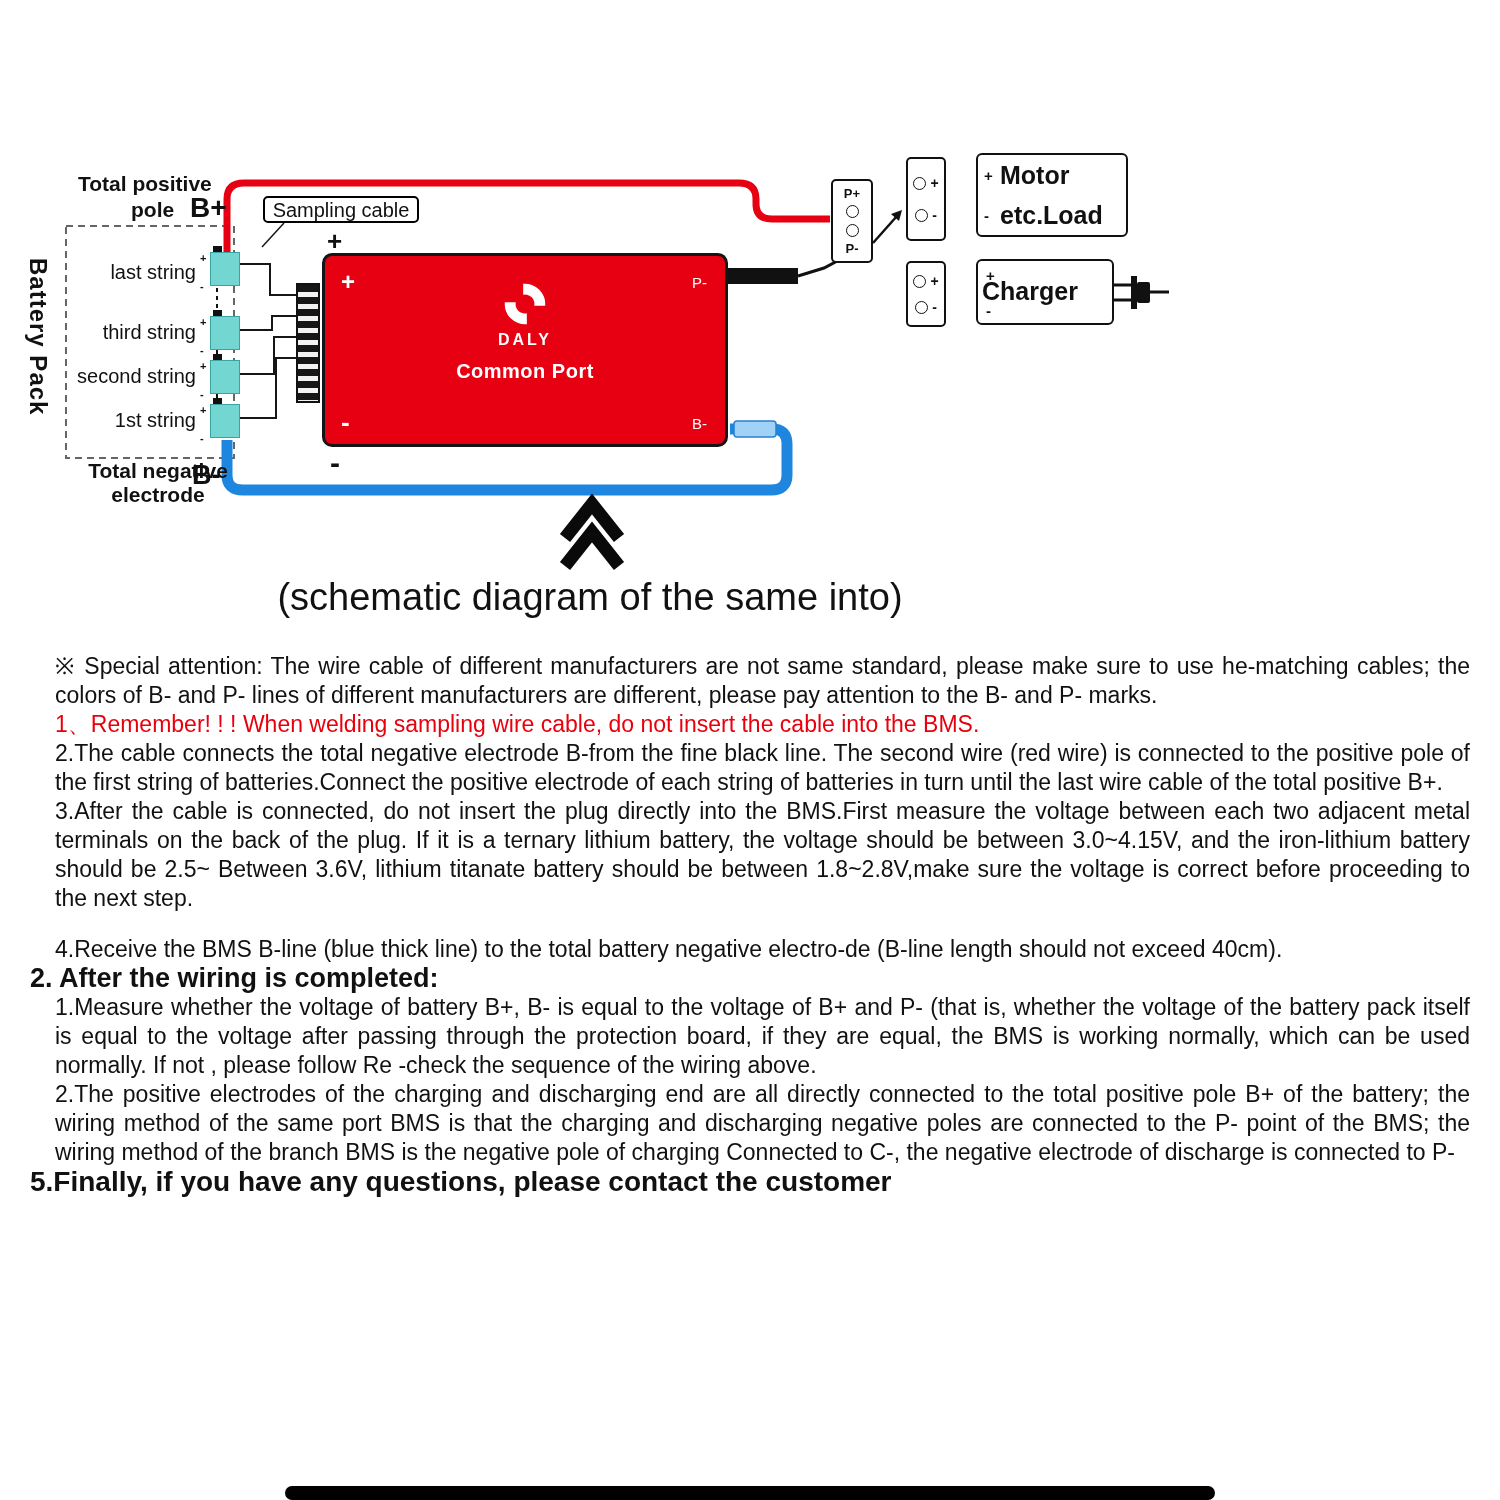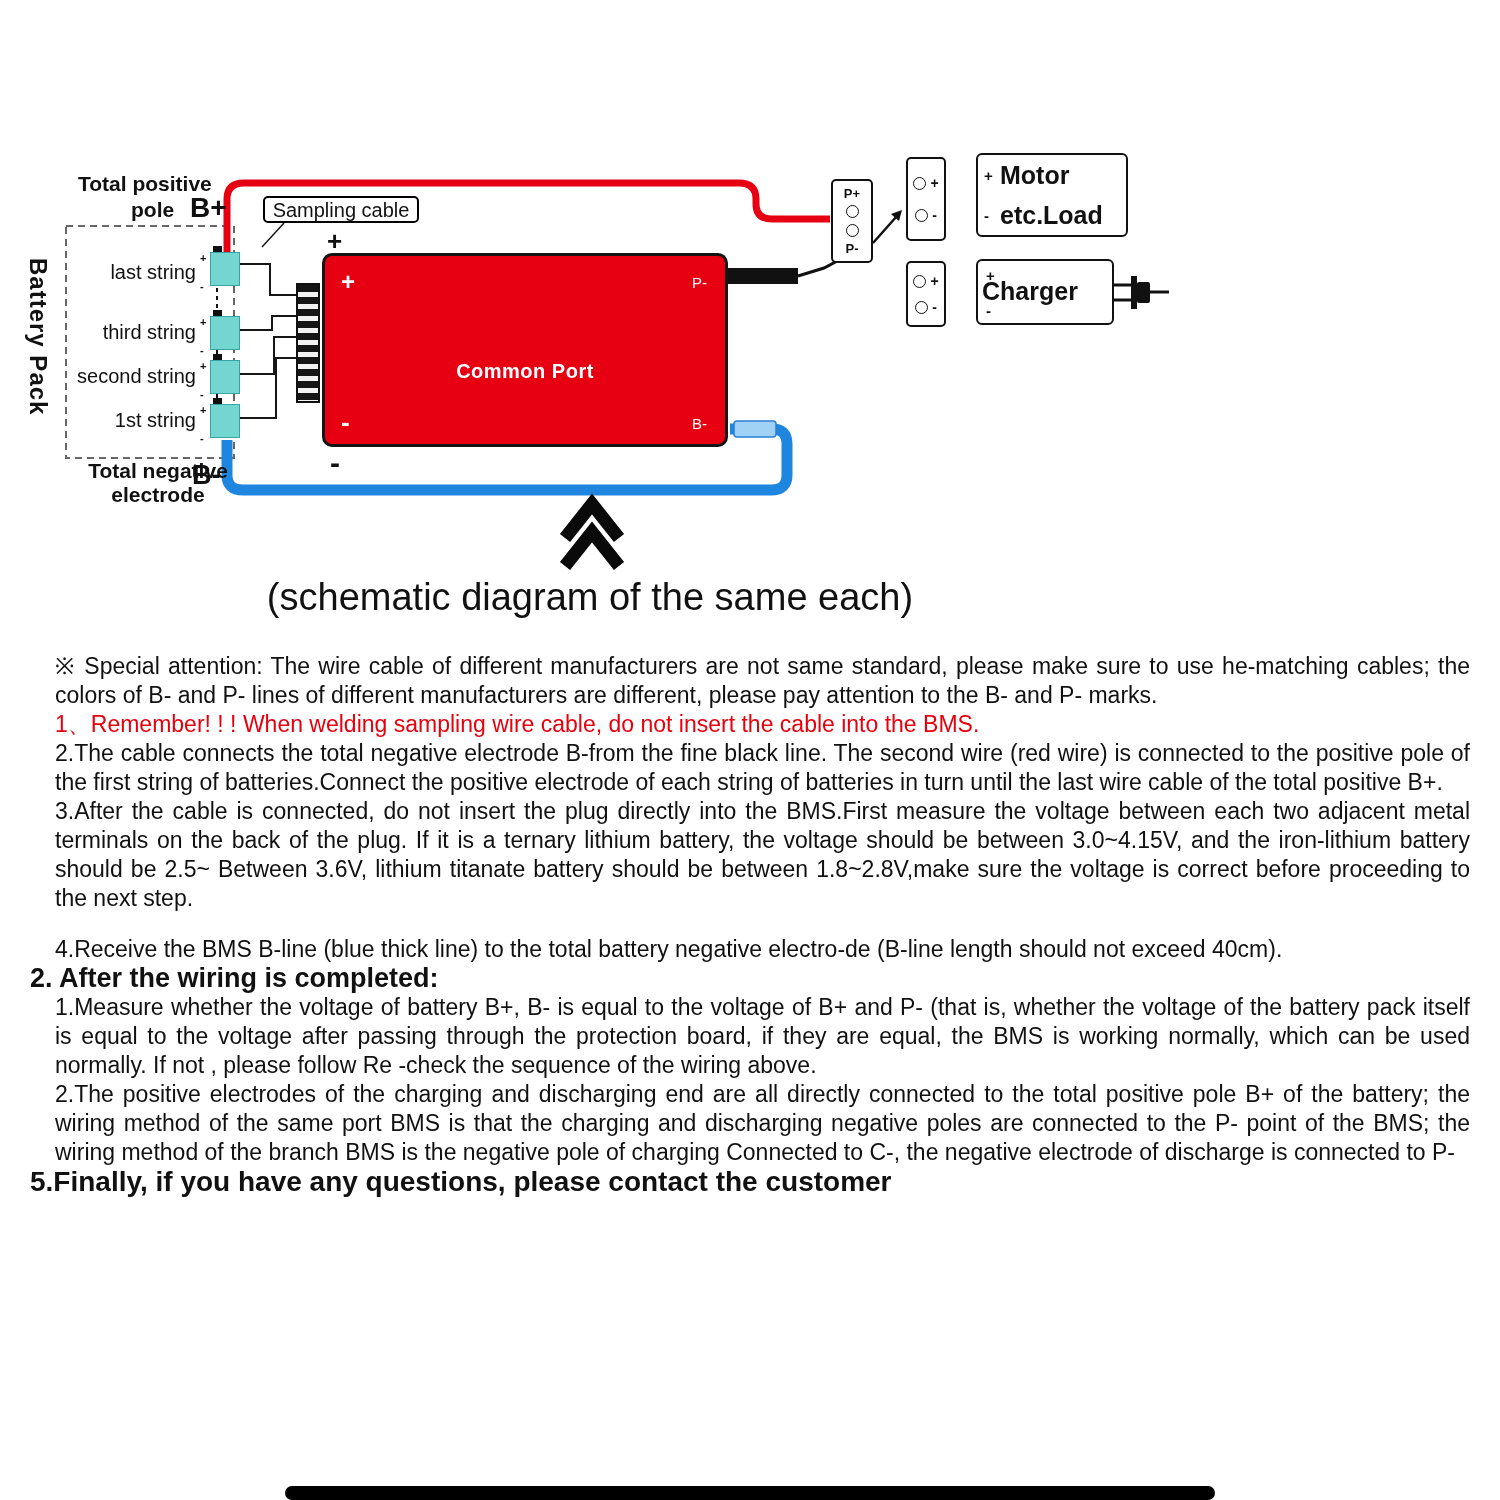--- a/index.html
+++ b/index.html
@@ -146,20 +146,29 @@
   <div id="conn-strip"></div>
 
   <div class="dlabel bold" style="left:327px;top:226px;font-size:26px;z-index:3">+</div>
   <div class="dlabel bold" style="left:330px;top:446px;font-size:30px;z-index:3">-</div>
 
   <div id="bms">
     <span class="corner bold" style="left:16px;top:12px;font-size:24px">+</span>
     <span class="corner bold" style="left:16px;bottom:6px;font-size:26px">-</span>
     <span class="corner" style="right:18px;top:18px">P-</span>
     <span class="corner" style="right:18px;bottom:12px">B-</span>
+    <div id="bms-logo">
+      <svg width="44" height="44" viewBox="-24 -24 48 48">
+        <g fill="#fff">
+          <path d="M -2,-22 A 22,22 0 0 1 22,2 L 10,2 A 10,10 0 0 0 -2,-10 Z"></path>
+          <path d="M 2,22 A 22,22 0 0 1 -22,-2 L -10,-2 A 10,10 0 0 0 2,10 Z"></path>
+        </g>
+      </svg>
+      <span id="bms-brand">DALY</span>
+    </div>
     <div id="bms-title">Common Port</div>
   </div>
 
   <div class="conn-block" style="left:831px;top:179px;width:42px;height:84px">
     <span class="term-lbl">P+</span>
     <span class="pin"></span>
     <span class="pin"></span>
     <span class="term-lbl">P-</span>
   </div>
 
@@ -201,21 +210,21 @@
     <span class="abs bold" style="left:8px;bottom:4px;font-size:15px">-</span>
     <span class="abs bold" style="left:4px;top:16px;width:100%;text-align:left;font-size:25px">Charger</span>
   </div>
 
   <div class="dlabel bold" style="left:192px;top:460px;font-size:27px">B-</div>
   <div class="dlabel bold" style="left:80px;top:459px;width:156px;text-align:center;font-size:21px;white-space:normal">
     <span>Total negative</span><br>
     <span>electrode</span>
   </div>
 
-  <div id="caption">(schematic diagram of the same each)</div>
+  <div id="caption">(schematic diagram of the same into)</div>
 </div>
 
 <div id="content">
   <p>※  Special attention: The wire cable of different manufacturers are not same standard, please make sure to use he-matching cables;  the colors of B- and P- lines of different manufacturers are different, please pay attention to the B- and P- marks.</p>
   <p class="red">1、Remember! ! ! When welding sampling wire cable, do not insert the cable into the BMS.</p>
   <p>2.The cable connects the total negative electrode B-from the fine black line. The second wire (red wire) is connected to the positive pole of the first string of batteries.Connect the positive electrode of each string of batteries in turn until the last wire cable of the total positive B+.</p>
   <p>3.After the cable is connected, do not insert the plug directly into the BMS.First measure the voltage between each two adjacent metal terminals on the back of the plug. If it is a ternary lithium battery, the voltage should be between 3.0~4.15V, and the iron-lithium battery should be 2.5~ Between 3.6V, lithium titanate battery should be between 1.8~2.8V,make sure the voltage is correct before proceeding to the next step.</p>
   <p class="gap">4.Receive the BMS B-line (blue thick line) to the total battery negative electro-de (B-line length should not exceed 40cm).</p>
   <h2 id="h2">2. After the wiring is completed:</h2>
   <p>1.Measure whether the voltage of battery B+, B- is equal to the voltage of B+ and P- (that is, whether the voltage of the battery pack itself is equal to the voltage after passing through the protection board, if they are equal, the BMS is working normally, which can be used normally. If not , please follow Re -check the sequence of the wiring above.</p>

